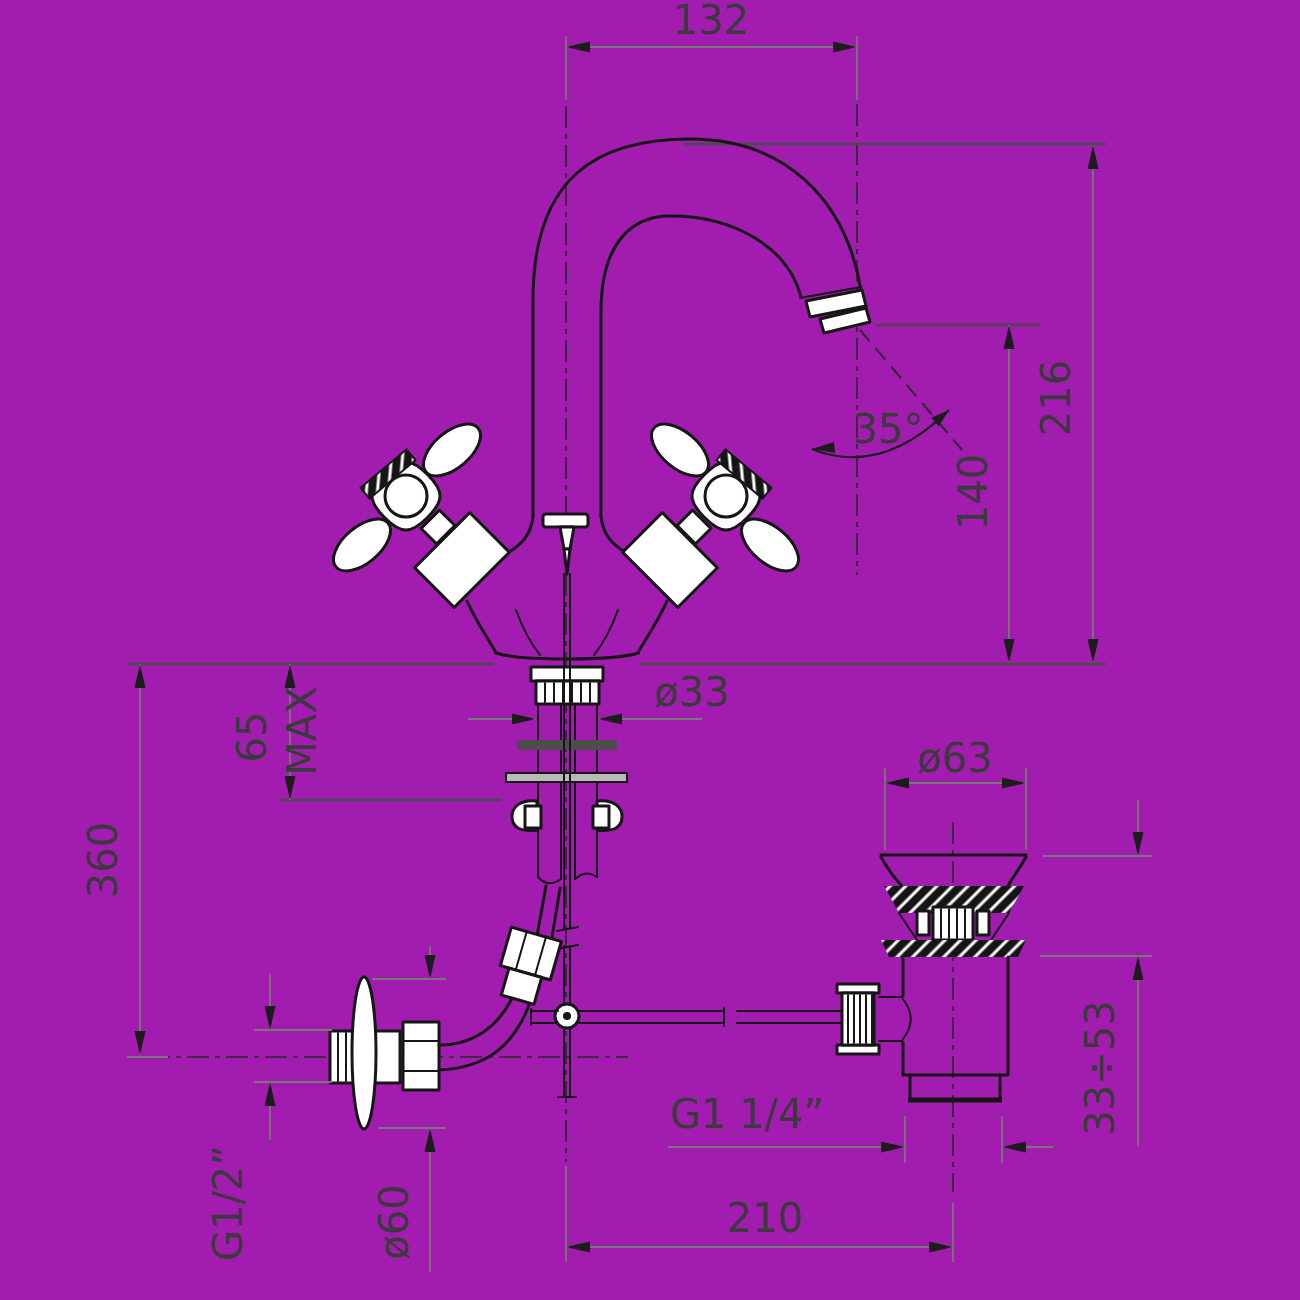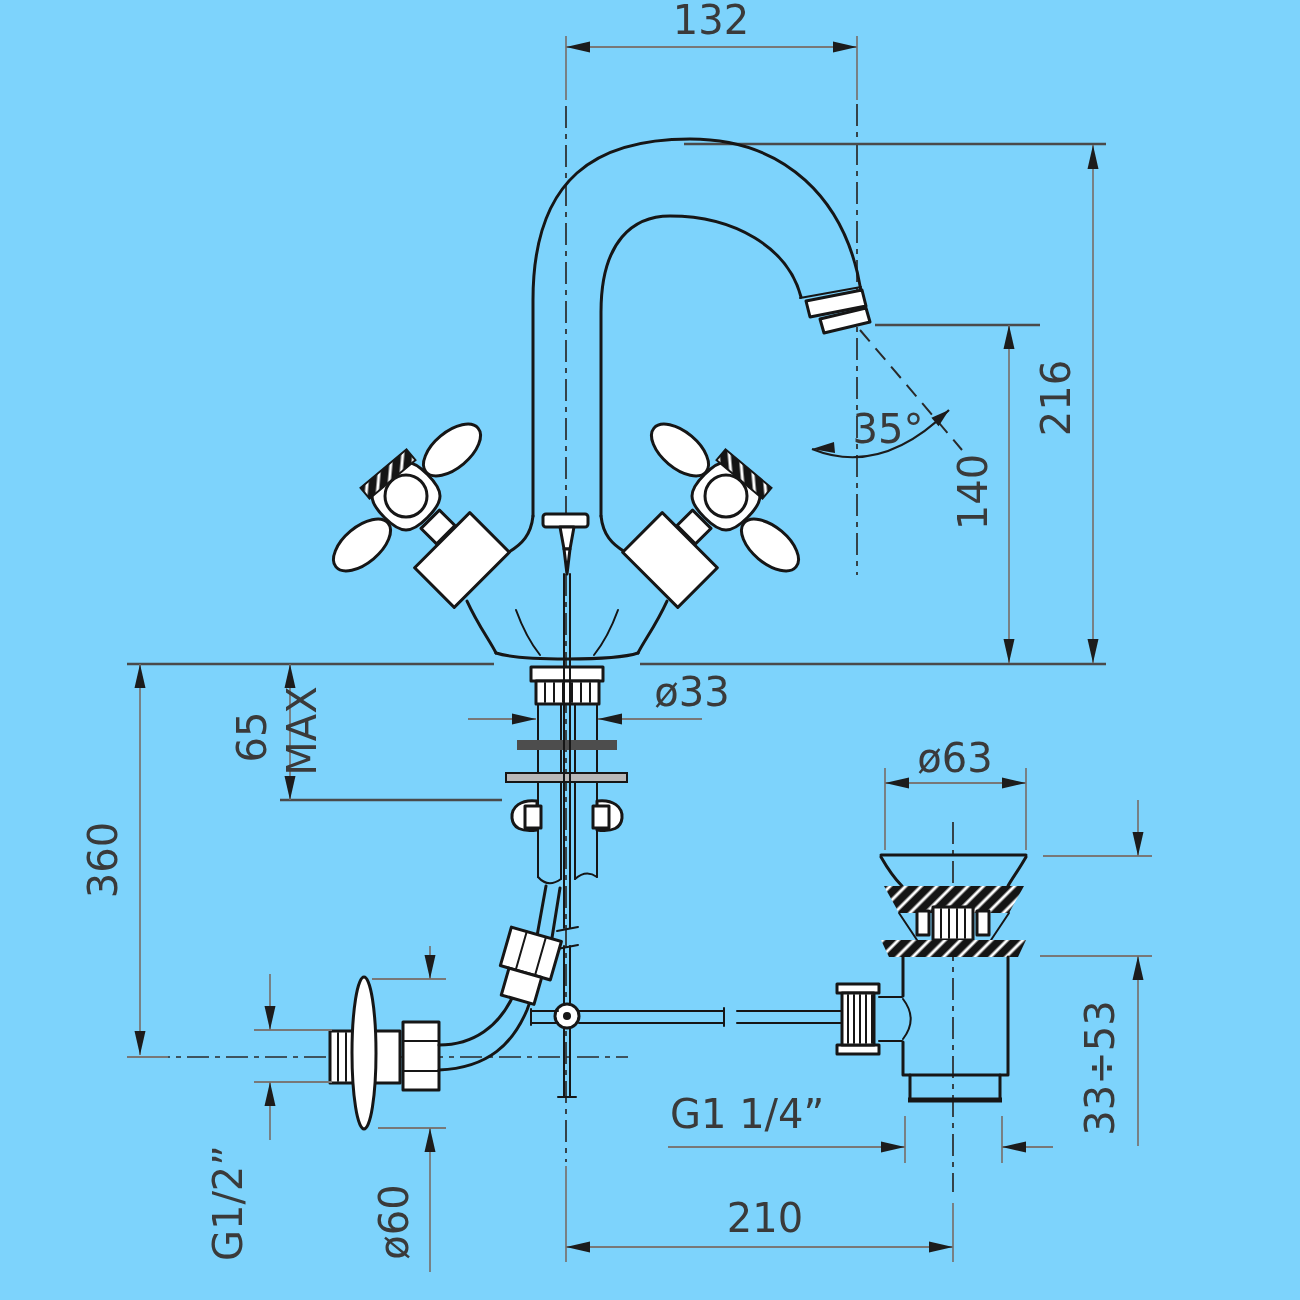--- a/index.html
+++ b/index.html
@@ -1,16 +1,16 @@
 <!DOCTYPE html>
 <html><head>
 <meta charset="utf-8">
 <style>
   html,body{margin:0;padding:0;background:#fff;}
-  .sheet{width:1300px;height:1300px;background:#7dd3fc;position:relative;overflow:hidden;text-align:right;}
+  .sheet{width:1300px;height:1300px;background:#a21caf;position:relative;overflow:hidden;text-align:right;}
   svg{display:block;}
   text{font-family:"DejaVu Sans","Liberation Sans",sans-serif;fill:#3a3a3a;font-size:40px;}
   .obj{stroke:#161616;fill:none;stroke-width:3;stroke-linecap:round;stroke-linejoin:round;}
   .objw{stroke:#161616;fill:#ffffff;stroke-width:3;stroke-linejoin:round;}
   .thin{stroke:#161616;fill:none;stroke-width:2;stroke-linecap:round;}
   .ref{stroke:#4a4a4a;stroke-width:2.6;fill:none;}
   .dim{stroke:#787878;stroke-width:1.8;fill:none;}
   .arr{fill:#1c1c1c;stroke:none;}
   .cl{stroke:#2a2a2a;stroke-width:1.7;fill:none;stroke-dasharray:22 6 5 6;}
   .spray{stroke:#2a2a2a;stroke-width:2;fill:none;stroke-dasharray:15 9;}

